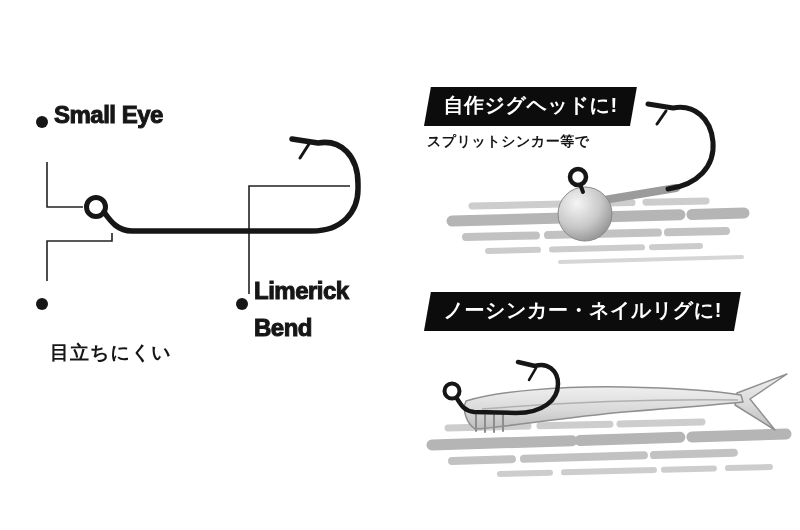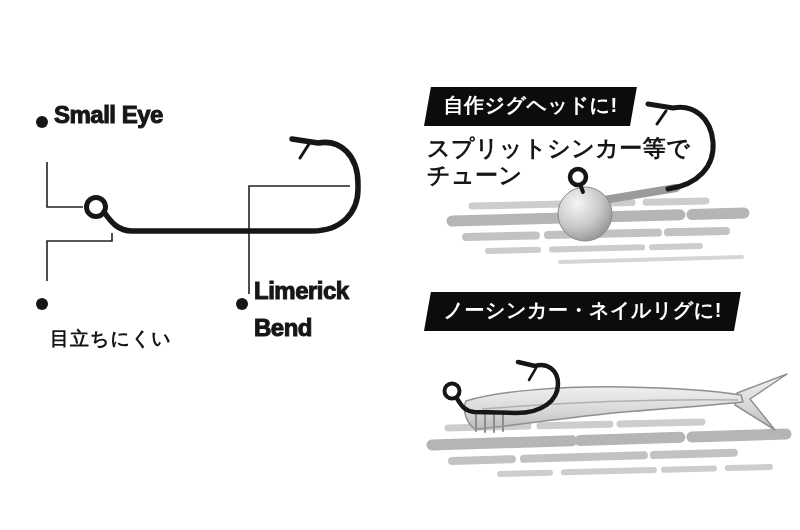--- a/index.html
+++ b/index.html
@@ -50,21 +50,21 @@
     display: inline-block;
     transform: skewX(10deg);
     color: #ffffff;
     font-size: 20px;
     font-weight: 700;
     letter-spacing: 0.5px;
     white-space: nowrap;
   }
   .desc {
     position: absolute;
-    font-size: 23px;
+    font-size: 14px;
     font-weight: 600;
     letter-spacing: 0.5px;
     color: #161616;
     white-space: nowrap;
   }
 
   svg.illustration {
     position: absolute;
     left: 0; top: 0;
   }
@@ -141,29 +141,28 @@
         <path stroke-width="2.5" d="M536 368 L 529 380"></path>
         <circle cx="452" cy="391" r="7.5" stroke-width="4" fill="#ffffff"></circle>
       </g>
     </g>
   </svg>
 
   <span class="bullet" style="left:36px;top:116px;"></span>
   <div class="feature-title" style="left:54px;top:103px;">Small Eye</div>
 
   <span class="bullet" style="left:36px;top:298px;"></span>
-  <div class="feature-sub" style="left:50px;top:326px;">目立ちにくい</div>
+  <div class="feature-sub" style="left:50px;top:340px;">目立ちにくい</div>
 
   <span class="bullet" style="left:236px;top:298px;"></span>
   <div class="feature-title" style="left:254px;top:279px;">Limerick</div>
   <div class="feature-title" style="left:254px;top:316px;">Bend</div>
 
   <div class="banner" style="left:424px;top:87px;">
     <span class="banner-text">自作ジグヘッドに!</span>
   </div>
   <div class="desc" style="left:427px;top:133px;">スプリットシンカー等で</div>
-  <div class="desc" style="left:427px;top:160px;">チューン</div>
 
   <div class="banner" style="left:424px;top:292px;">
     <span class="banner-text">ノーシンカー・ネイルリグに!</span>
   </div>
 
 </div>
 
 </body></html>

